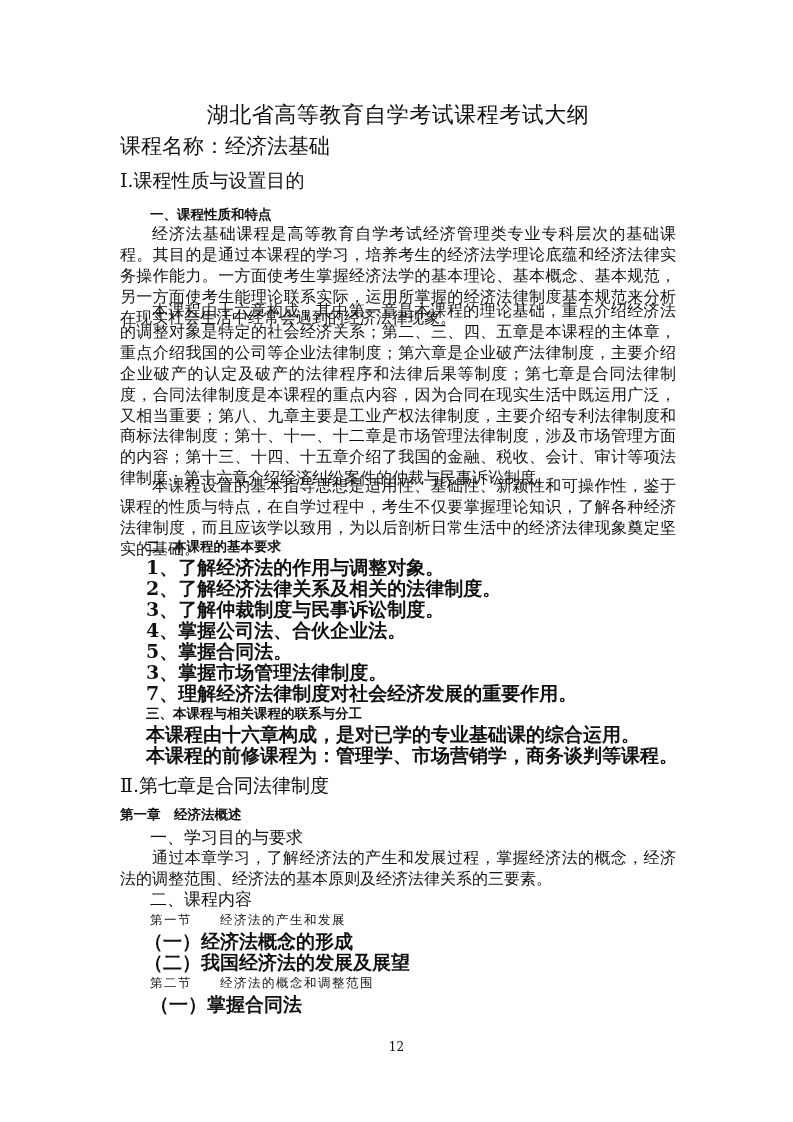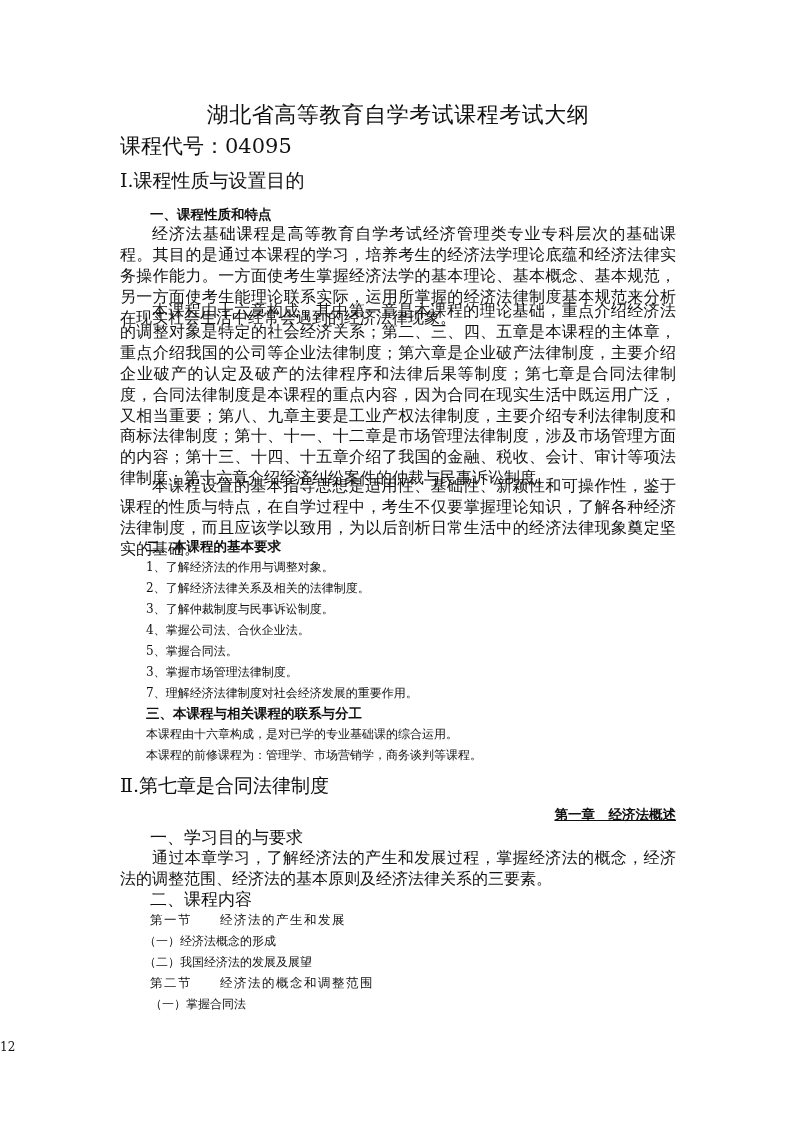--- a/index.html
+++ b/index.html
@@ -10,33 +10,33 @@
            font-size: 22px; line-height: 28px; letter-spacing: 0.5px; }
   .course-line { position: absolute; top: 132px; left: 0; width: 556px; font-size: 21px; line-height: 28px;
                  display: flex; justify-content: space-between; }
   .part { position: absolute; left: 0; font-size: 19px; line-height: 26px; }
   .h2 { position: absolute; font-family: "DejaVu Sans", "Liberation Sans", sans-serif; font-weight: bold;
         font-size: 13.5px; line-height: 20px; }
   .h2n { position: absolute; font-family: "DejaVu Sans", "Liberation Sans", sans-serif;
         font-size: 17px; line-height: 20px; }
   .para { position: absolute; left: 0; width: 556px; font-size: 16px; line-height: 20.9px;
           text-align: justify; text-indent: 2em; }
-  .line { position: absolute; font-size: 12px; line-height: 20px; white-space: nowrap; }
+  .line { position: absolute; font-size: 19px; line-height: 20px; white-space: nowrap; font-weight: bold; }
   .section { position: absolute; font-size: 12.5px; line-height: 20px; letter-spacing: 1.5px; white-space: pre; }
-  .chapter { position: absolute; left: 0; width: 556px; text-align: right; top: 806px;
-             font-family: "DejaVu Sans", "Liberation Sans", sans-serif; font-weight: bold; font-size: 13.5px; white-space: pre; text-decoration: underline; }
-  .pagenum { position: absolute; top: 1040px; left: 0; width: 793px; text-align: left; font-size: 12px; }
+  .chapter { position: absolute; left: 0; width: 556px; text-align: left; top: 806px;
+             font-family: "DejaVu Sans", "Liberation Sans", sans-serif; font-weight: bold; font-size: 13.5px; white-space: pre; }
+  .pagenum { position: absolute; top: 1040px; left: 0; width: 793px; text-align: center; font-size: 12px; }
 </style>
 </head>
 <body>
 
 <div class="page">
   <div class="title">湖北省高等教育自学考试课程考试大纲</div>
   <div class="course-line">
-    <span>课程代号：04095</span>
+    <span>课程名称：经济法基础</span>
   </div>
 
   <div class="part" style="top:167px">Ⅰ.课程性质与设置目的</div>
 
   <div class="h2" style="top:204px; left:30px">一、课程性质和特点</div>
   <div class="para" style="top:224px">经济法基础课程是高等教育自学考试经济管理类专业专科层次的基础课程。其目的是通过本课程的学习，培养考生的经济法学理论底蕴和经济法律实务操作能力。一方面使考生掌握经济法学的基本理论、基本概念、基本规范，另一方面使考生能理论联系实际，运用所掌握的经济法律制度基本规范来分析在现实社会生活中经常会遇到的经济法律现象。</div>
   <div class="para" style="top:301px">本课程由十六章构成，其中第一章是本课程的理论基础，重点介绍经济法的调整对象是特定的社会经济关系；第二、三、四、五章是本课程的主体章，重点介绍我国的公司等企业法律制度；第六章是企业破产法律制度，主要介绍企业破产的认定及破产的法律程序和法律后果等制度；第七章是合同法律制度，合同法律制度是本课程的重点内容，因为合同在现实生活中既运用广泛，又相当重要；第八、九章主要是工业产权法律制度，主要介绍专利法律制度和商标法律制度；第十、十一、十二章是市场管理法律制度，涉及市场管理方面的内容；第十三、十四、十五章介绍了我国的金融、税收、会计、审计等项法律制度；第十六章介绍经济纠纷案件的仲裁与民事诉讼制度。</div>
   <div class="para" style="top:476px">本课程设置的基本指导思想是适用性、基础性、新颖性和可操作性，鉴于课程的性质与特点，在自学过程中，考生不仅要掌握理论知识，了解各种经济法律制度，而且应该学以致用，为以后剖析日常生活中的经济法律现象奠定坚实的基础。</div>
 
   <div class="h2" style="top:536px; left:26px">二、本课程的基本要求</div>

